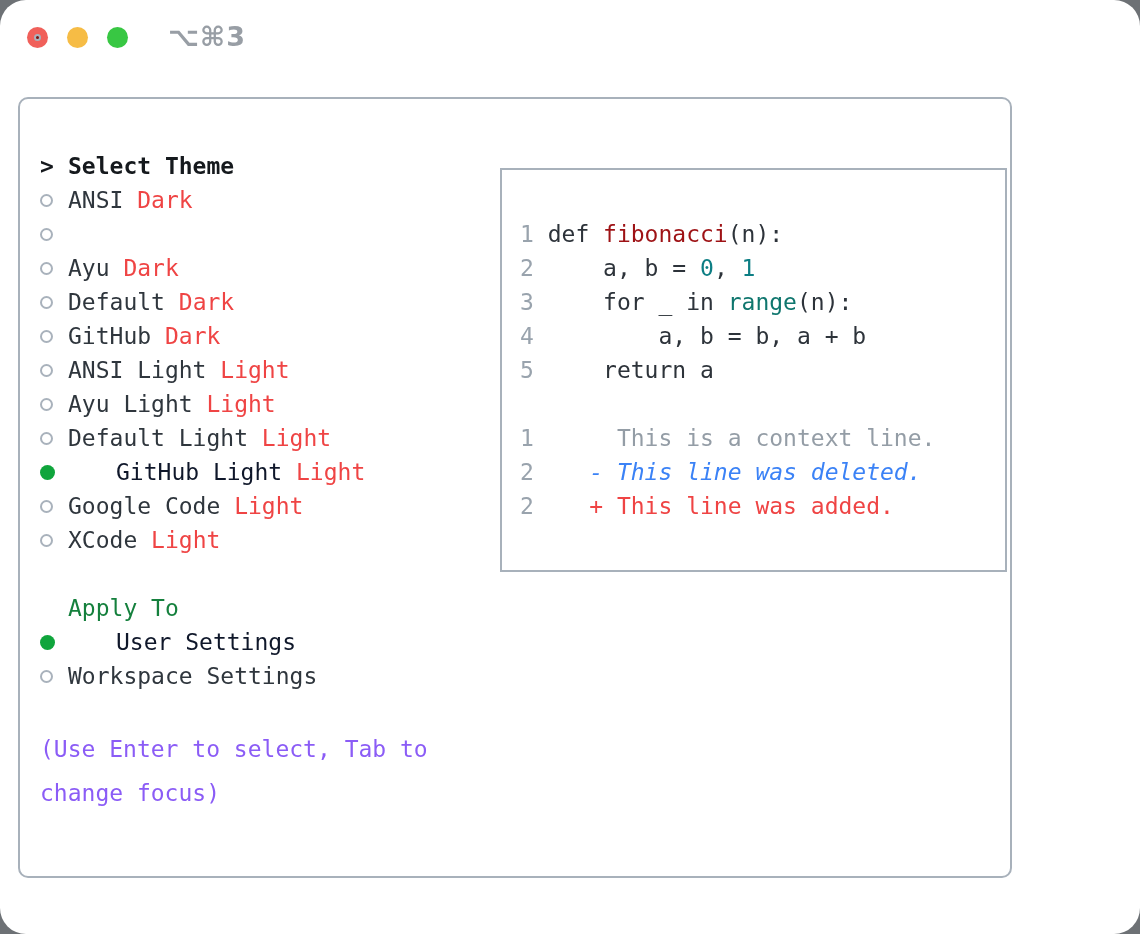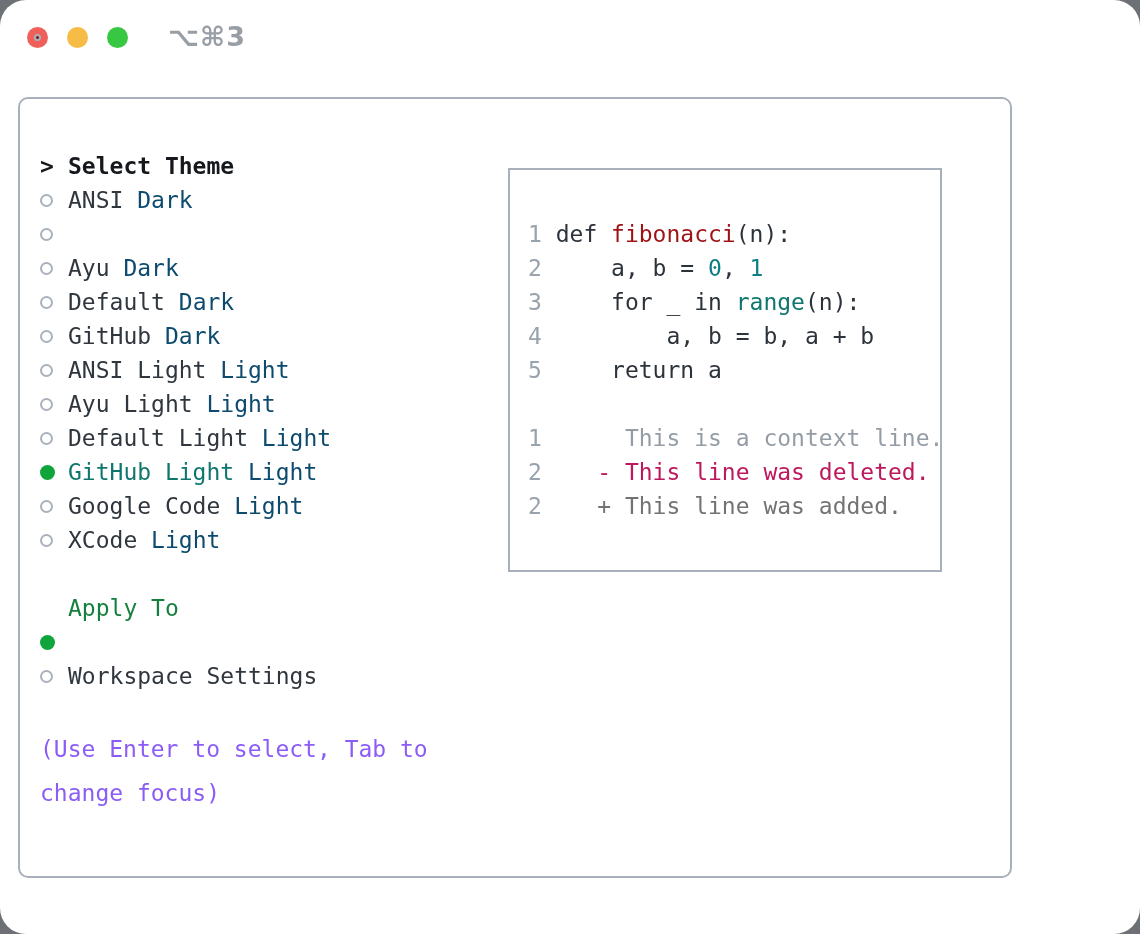--- a/index.html
+++ b/index.html
@@ -31,39 +31,39 @@
   .sidebar { width:460px; flex:none; }
   .row { height:34px; display:flex; align-items:center; }
   .marker { width:28px; flex:none; display:flex; align-items:center; }
   .cursor-glyph { font-weight:bold; color:#15191d; }
   .dot { width:13px; height:13px; box-sizing:border-box; border:2px solid #a9b2bc; border-radius:50%; }
   .dot-filled { width:15px; height:15px; border:none; background:#0fa53c; }
   .line-text { white-space:pre; }
   .hdr { font-weight:bold; color:#15191d; }
   .subhdr { color:#15803d; }
   .tname { color:#2f363d; }
-  .tname.sel { color:#0f766e; }
-  .variant { color:#0c4a6e; }
+  .tname.sel { color:#0f172a;margin-left:48px; }
+  .variant { color:#ef4444; }
   .spacer { height:34px; }
   .hint { margin-top:0; width:420px; color:#8b5cf6; line-height:44px; }
   
   .preview-col { flex:1; }
   .preview-box {
-    margin-left:8px; margin-top:19px; width:434px; box-sizing:border-box;
+    margin-top:19px; width:507px; box-sizing:border-box;
     border:2px solid #a8b1bb; padding:47px 0 47px 18px; background:#fff;
   }
   .pline { height:34px; line-height:34px; white-space:pre; font-size:23px; }
   .ln { display:inline-block; width:2ch; color:#99a3ad; }
   .c-p   { color:#2d333a; }
   .c-t   { color:#9e1215; }
   .c-n   { color:#0d7e84; }
   .c-b   { color:#0f766e; }
   .c-ctx { color:#949da6; }
-  .c-del { color:#be185d; }
-  .c-add { color:#737373;text-align:center; }
+  .c-del { color:#3b82f6;font-style:italic; }
+  .c-add { color:#ef4444;text-align:center; }
 </style>
 </head>
 <body>
 
 <div class="window">
   <div class="titlebar">
     <div class="lights">
       <span class="light light-red">
           <span class="dot"></span>
         </span>
@@ -155,20 +155,21 @@
       <div class="row">
         <span class="marker"></span>
         <span class="subhdr">Apply To</span>
       </div>
 
       <div id="apply-list">
           <div class="row">
             <span class="marker">
               <span class="dot dot-filled"></span>
             </span>
+            <span class="tname sel">User Settings</span>
           </div>
           <div class="row">
             <span class="marker">
               <span class="dot"></span>
             </span>
             <span class="tname">Workspace Settings</span>
           </div>
         </div>
 
       <div class="spacer"></div>

